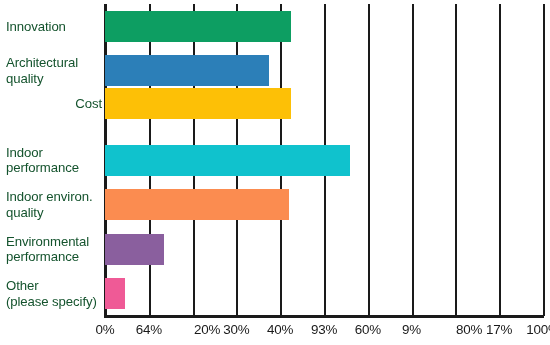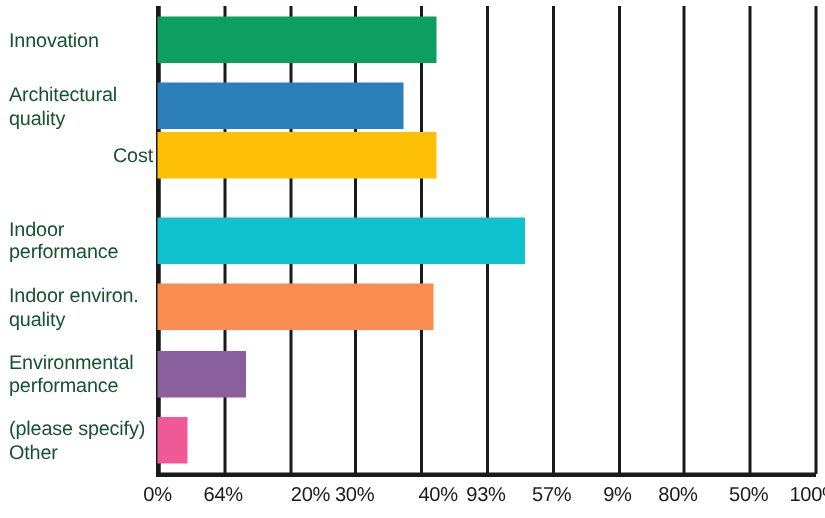--- a/index.html
+++ b/index.html
@@ -148,34 +148,34 @@
       </div>
       <div class="row" style="top: 227px;">
         <div class="row-label">
           <span>Environmental</span>
           <span>performance</span>
         </div>
         <div class="bar" title="13.5%" style="width: 59.13px; background: rgb(138, 95, 158);"></div>
       </div>
       <div class="row" style="top: 271.6px;">
         <div class="row-label">
+          <span>Other</span>
           <span>(please specify)</span>
-          <span>Other</span>
         </div>
         <div class="bar" title="4.5%" style="width: 19.71px; background: rgb(239, 90, 150);"></div>
       </div>
     </div>
 
   <div id="tick-labels">
       <div class="tick-label" style="left: 80px; width: 50px;">0%</div>
       <div class="tick-label" style="left: 123.8px; width: 50px;">64%</div>
       <div class="tick-label" style="left: 182px; width: 50px;">20%</div>
       <div class="tick-label" style="left: 211.4px; width: 50px;">30%</div>
-      <div class="tick-label" style="left: 255.2px; width: 50px; text-align: right;">40%</div>
+      <div class="tick-label" style="left: 255.2px; width: 50px;">40%</div>
       <div class="tick-label" style="left: 299px; width: 50px;">93%</div>
-      <div class="tick-label" style="left: 342.8px; width: 50px;">57%</div>
+      <div class="tick-label" style="left: 342.8px; width: 50px;">60%</div>
       <div class="tick-label" style="left: 386.6px; width: 50px;">9%</div>
-      <div class="tick-label" style="left: 427px; width: 50px;">80%</div>
-      <div class="tick-label" style="left: 474.2px; width: 50px;">50%</div>
+      <div class="tick-label" style="left: 444px; width: 50px;">80%</div>
+      <div class="tick-label" style="left: 474.2px; width: 50px;">17%</div>
       <div class="tick-label" style="left: 518px; width: 50px;">100%</div>
     </div>
 
 </div>
 
 </body></html>

